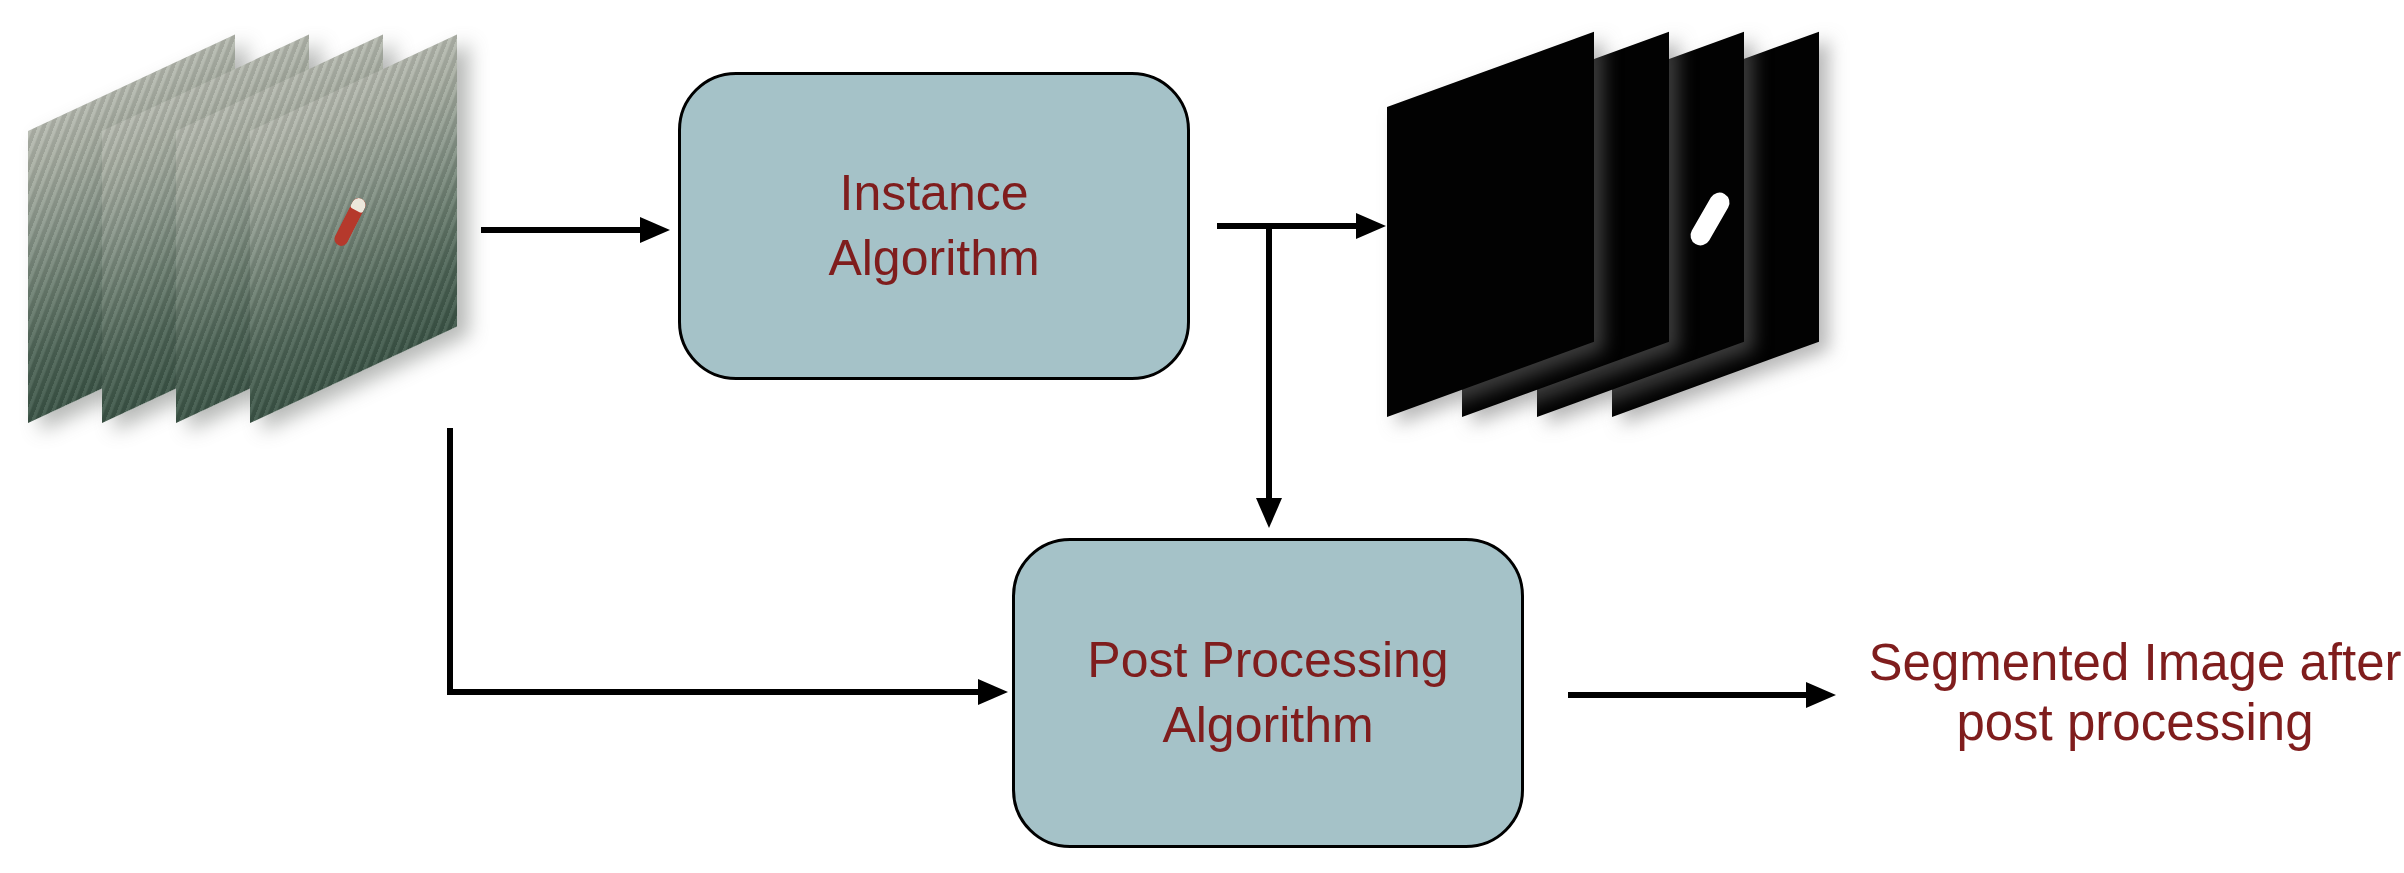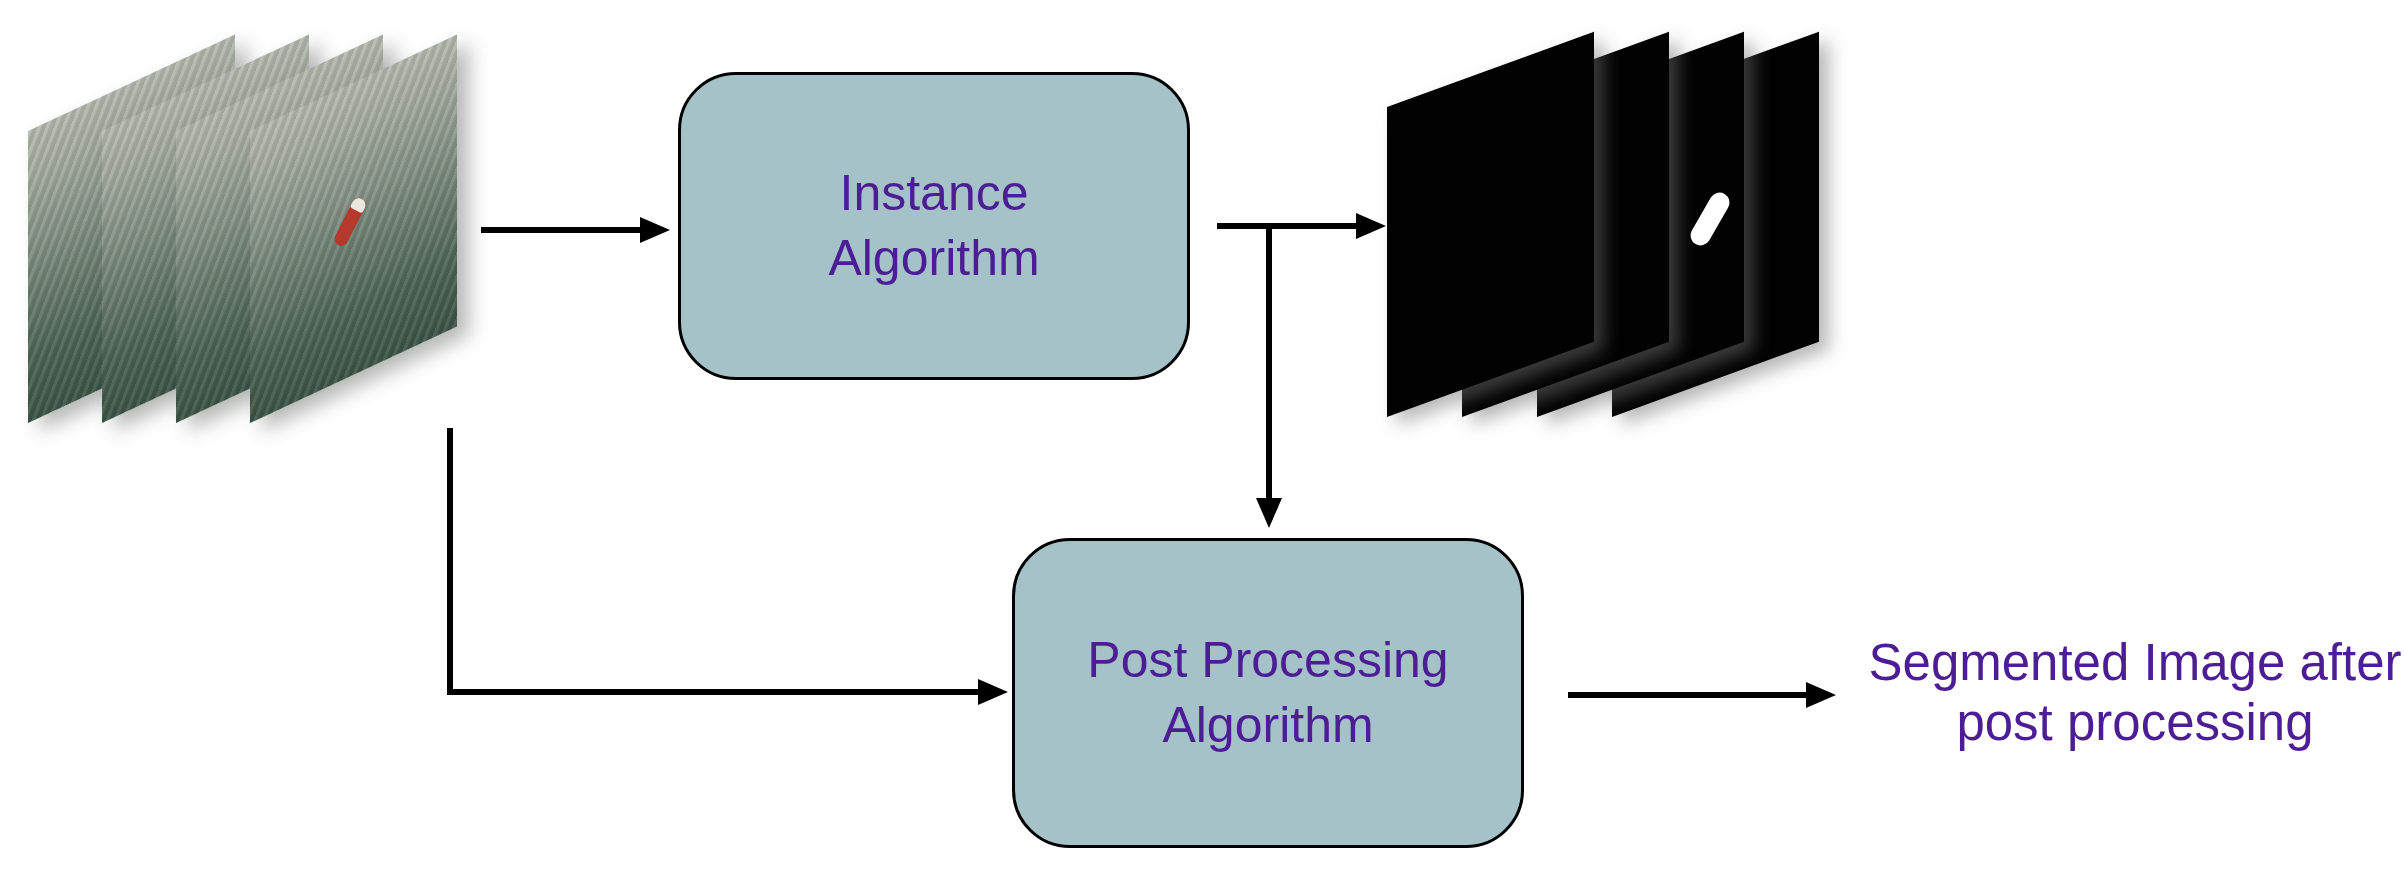--- a/index.html
+++ b/index.html
@@ -3,21 +3,21 @@
 <meta charset="utf-8">
 <style>
   html, body { margin: 0; padding: 0; background: #ffffff; }
   .canvas {
     position: relative;
     width: 2404px;
     height: 873px;
     background: #ffffff;
     overflow: hidden;
     font-family: "Liberation Sans", "DejaVu Sans", sans-serif;
-    color: #4c1d95;
+    color: #7f1d1d;
   }
 
   
   .sheet { position: absolute; transform-origin: 0 0; }
 
   .water {
     width: 207px; height: 292px; top: 131px;
     transform: skewY(-25deg);
     background:
       repeating-linear-gradient(115deg, rgba(255,255,255,.07) 0 3px, rgba(0,0,0,.09) 5px 9px),

